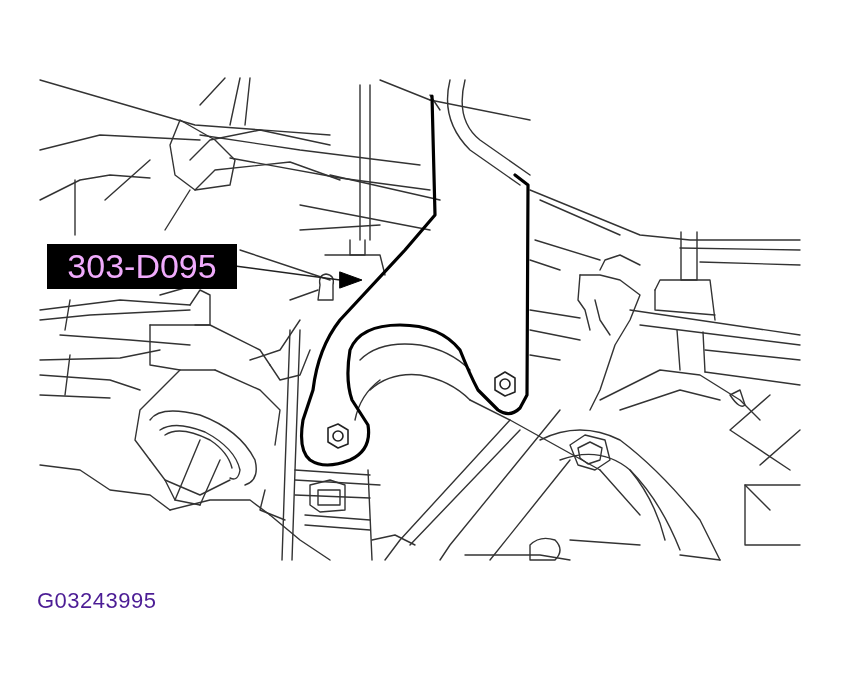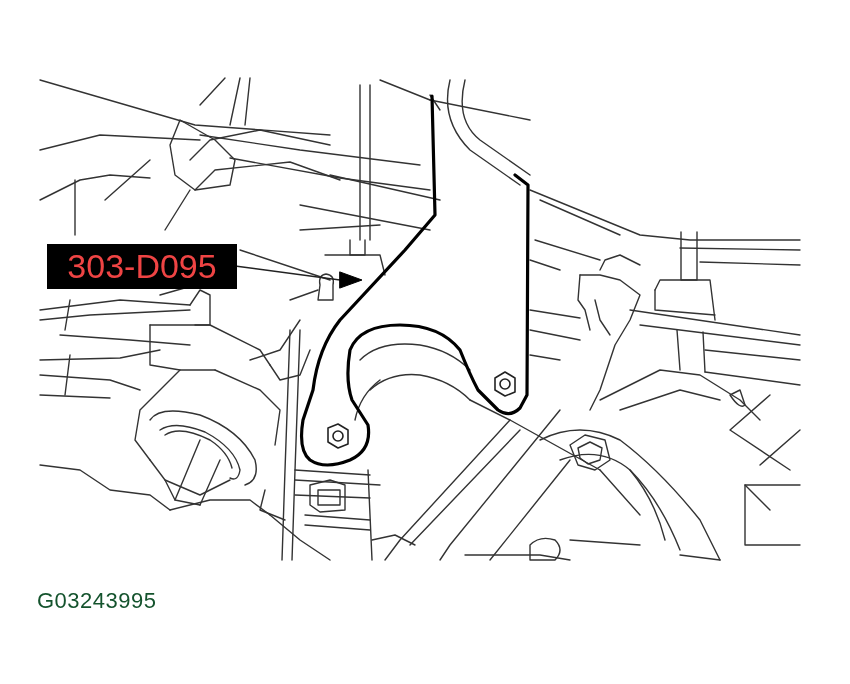--- a/index.html
+++ b/index.html
@@ -1,27 +1,27 @@
 <!DOCTYPE html>
 <html><head>
   <meta charset="utf-8">
   <style>
     html, body { margin: 0; padding: 0; background: #ffffff; }
     body { width: 850px; height: 684px; position: relative; overflow: hidden; font-family: "Liberation Sans", sans-serif; }
     .figure { position: absolute; left: 0; top: 0; width: 850px; height: 684px; }
     .figure svg { position: absolute; left: 0; top: 0; }
     .callout-box {
       position: absolute; left: 47px; top: 244px; width: 190px; height: 45px;
-      background: #000000; color: #ef4444;
+      background: #000000; color: #f0abfc;
       font-family: "Liberation Sans", sans-serif; font-size: 34px; line-height: 45px;
       text-align: center; letter-spacing: 0px;
     }
     .figure-id {
       position: absolute; left: 37px; top: 588px;
-      font-family: "Liberation Sans", sans-serif; font-size: 22px; color: #14532d;
+      font-family: "Liberation Sans", sans-serif; font-size: 22px; color: #4c1d95;
       letter-spacing: 0.5px;
     }
   </style>
 </head>
 <body>
 
 <div class="figure">
   <svg width="850" height="684" viewBox="0 0 850 684" fill="none" stroke="#000" stroke-linecap="round" stroke-linejoin="round">
 
     <g stroke-width="1.4" stroke="#333">

